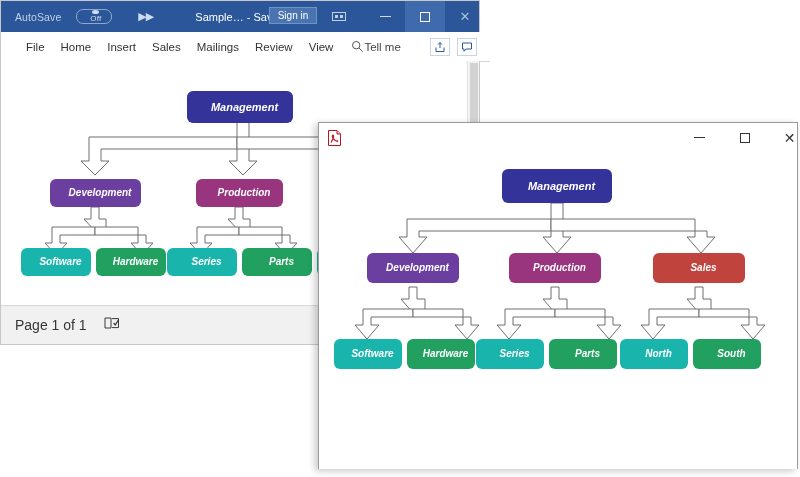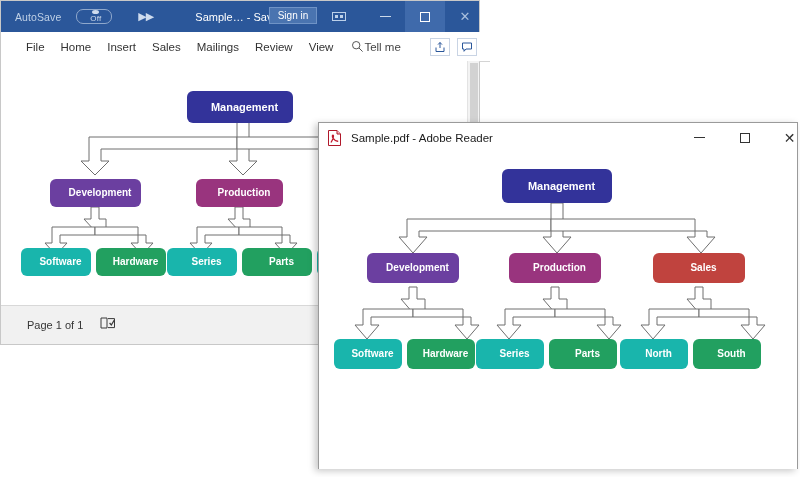--- a/index.html
+++ b/index.html
@@ -55,21 +55,21 @@
   #word-page{position:absolute;left:6px;top:0px;width:460px;height:242px;background:#ffffff;}
   #word-scroll-track{position:absolute;right:0px;top:60px;width:12px;height:244px;
                      background:#f3f3f3;border-left:1px solid #e3e3e3;box-sizing:border-box;}
   #word-scroll-thumb{position:absolute;left:2px;top:2px;width:8px;height:120px;background:#d2d2d2;}
   #word-doc-leftgutter{position:absolute;left:0;top:60px;width:6px;height:244px;background:#e9e9e9;}
 
   
   #word-status{position:absolute;left:0;top:304px;width:478px;height:39px;
                background:#f1f1f1;border-top:1px solid #d8d8d8;box-sizing:border-box;
                display:flex;align-items:center;}
-  .st-page{color:#363636;font-size:11px;margin-left:26px;}
+  .st-page{color:#363636;font-size:14px;margin-left:14px;}
   .st-proof{margin-left:17px;}
   #word-viewbtns{position:absolute;right:22px;top:8px;display:flex;align-items:center;gap:0px;}
   .view-btn{width:30px;height:23px;display:flex;align-items:center;justify-content:center;}
   .view-btn.active{background:#c9c9c9;}
 
   
   #adobe-window{position:absolute;left:318px;top:122px;width:480px;height:347px;
                 background:#ffffff;border:1px solid #9a9a9a;box-sizing:border-box;
                 box-shadow:-3px 2px 7px rgba(0,0,0,.22);}
   #adobe-titlebar{position:absolute;left:0;top:0;width:478px;height:30px;background:#ffffff;
@@ -82,21 +82,21 @@
   .ad-btn.close{left:448px;}
   .ad-glyph-min{width:11px;height:1px;background:#333;}
   .ad-glyph-max{width:10px;height:10px;border:1px solid #333;box-sizing:border-box;}
   .ad-glyph-x{color:#333;font-size:14px;line-height:1;}
   #adobe-body{position:absolute;left:0;top:30px;width:478px;height:316px;background:#ffffff;
               overflow:hidden;}
 
   
   .chart{position:absolute;}
   .node{position:absolute;border-radius:6px;display:flex;align-items:center;
-        justify-content:center;color:#ffffff;font-weight:bold;
+        justify-content:center;color:#ffffff;font-style:italic;font-weight:bold;
         box-sizing:border-box;white-space:nowrap;padding-left:9px;}
   .node span{display:block;line-height:1;}
   svg.conn{position:absolute;left:0;top:0;overflow:visible;pointer-events:none;}
   .conn path{fill:#ffffff;stroke:#6e6e6e;stroke-width:1;stroke-linejoin:miter;}
 </style>
 </head>
 <body>
 
 <div id="word-window">
 
@@ -279,21 +279,20 @@
 </div>
 
 <div id="adobe-window">
 
   <div id="adobe-titlebar">
     <svg width="15" height="16" viewBox="0 0 15 16" style="margin-left:8px;">
       <path d="M1.5 0.5 L10 0.5 L13.5 4 L13.5 15.5 L1.5 15.5 Z" fill="#ffffff" stroke="#b0182a" stroke-width="1"></path>
       <path d="M10 0.5 L10 4 L13.5 4" fill="#f1c2c6" stroke="#b0182a" stroke-width="1"></path>
       <path d="M4 12.5 C6 9 7 6 6.2 5.2 C5.4 4.6 4.8 6.4 6.2 8.4 C7.6 10.4 9.6 11.4 11.2 11.2" fill="none" stroke="#c0192c" stroke-width="1.3"></path>
     </svg>
-    <div class="ad-title noselect">Sample.pdf - Adobe Reader</div>
 
     <div class="ad-btn min">
       <div class="ad-glyph-min"></div>
     </div>
     <div class="ad-btn max">
       <div class="ad-glyph-max"></div>
     </div>
     <div class="ad-btn close">
       <div class="ad-glyph-x noselect">✕</div>
     </div>

